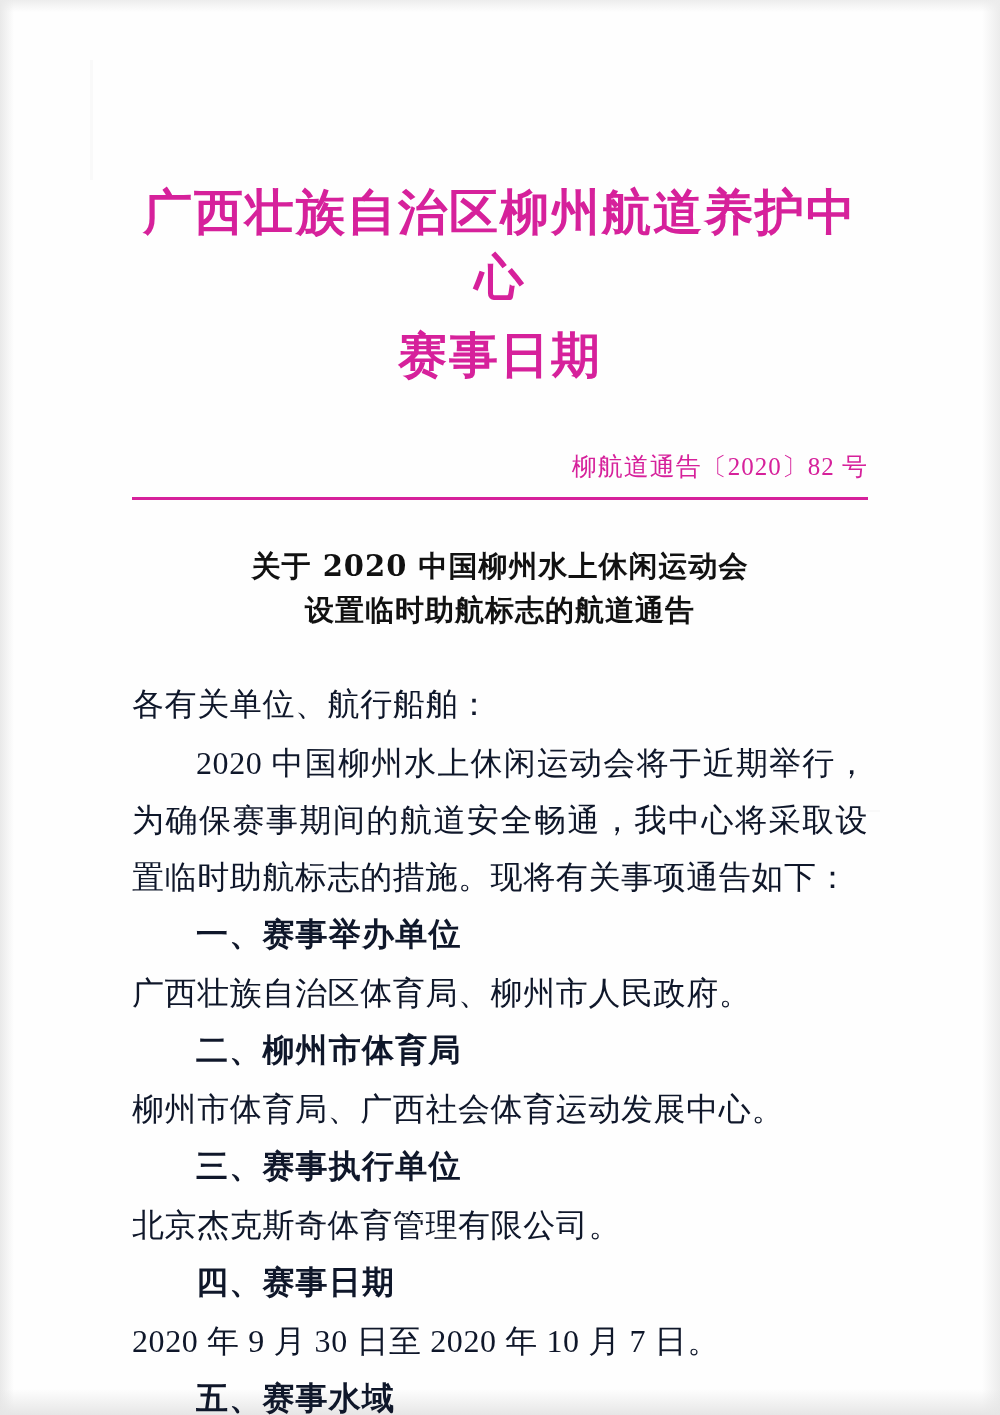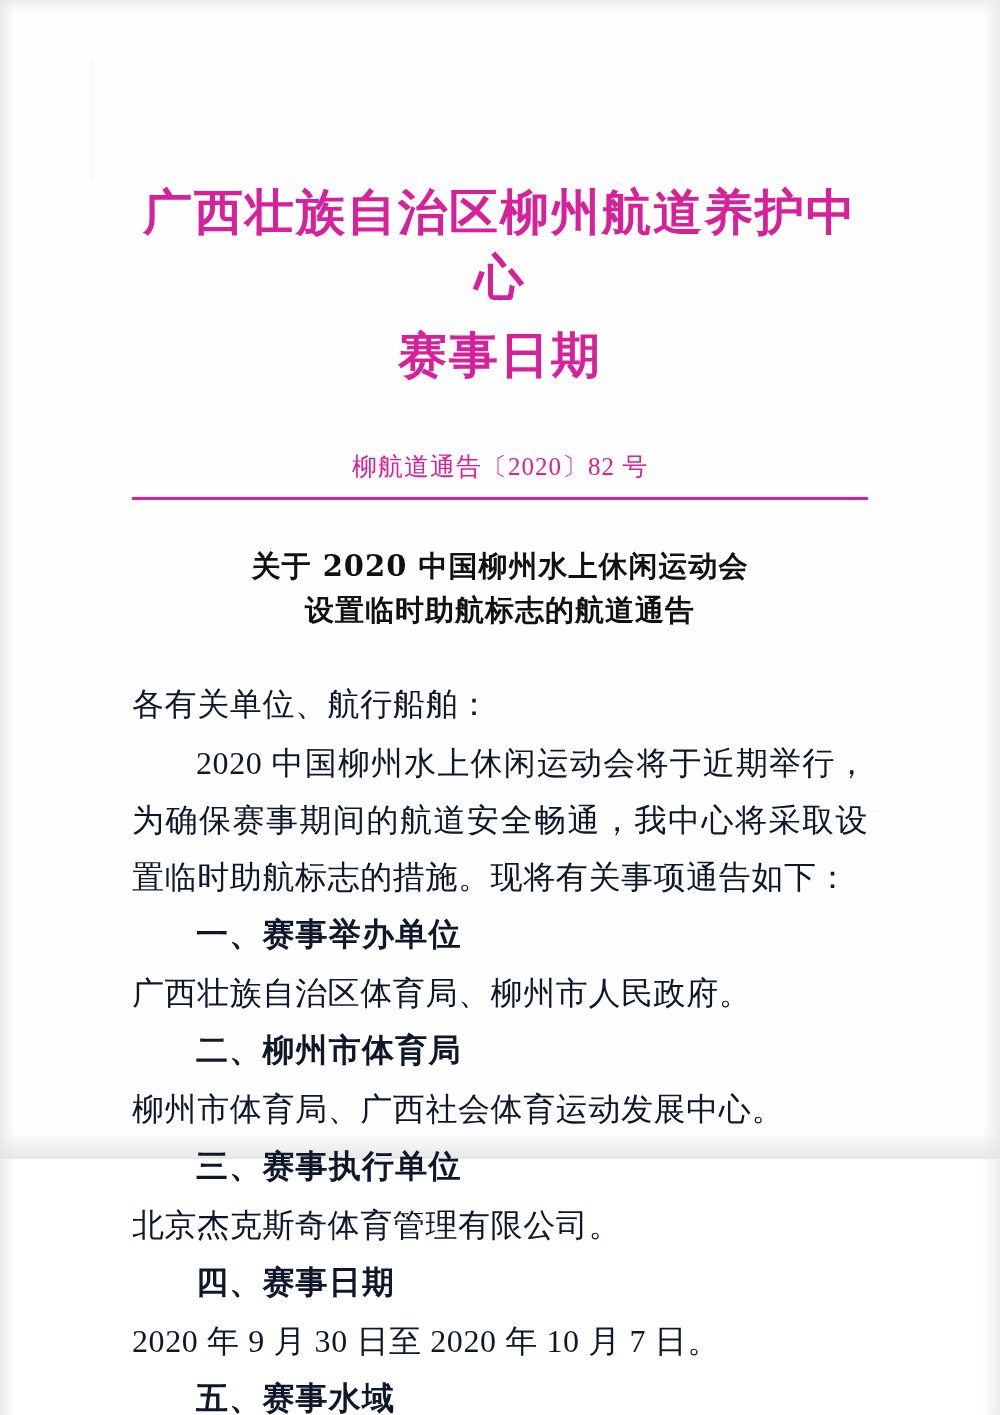--- a/index.html
+++ b/index.html
@@ -14,21 +14,21 @@
     font-family: "Liberation Serif", "DejaVu Serif", serif;
     color: #1a1a1a;
     overflow: hidden;
   }
 
   .page {
     position: absolute;
     left: 0;
     top: 0;
     width: 1000px;
-    height: 1159px;
+    height: 1415px;
     background: #fefefe;
   }
 
   
   .paper-edge-left {
     position: absolute;
     left: 0; top: 0;
     width: 14px; height: 1415px;
     background: linear-gradient(to right, #e9e9e9, rgba(255,255,255,0));
     pointer-events: none;
@@ -74,21 +74,21 @@
     margin-top: 180px;
     font-size: 49px;
   }
   .doc-title-line2 {
     margin-top: 14px;
     font-size: 49px;
   }
 
   .doc-number {
     margin-top: 62px;
-    text-align: center;
+    text-align: right;
     color: #d6219b;
     font-size: 25px;
     font-family: "Liberation Serif", "DejaVu Serif", serif;
     letter-spacing: 1px;
   }
 
   .red-rule {
     margin-top: 14px;
     height: 3px;
     background: #d6219b;

